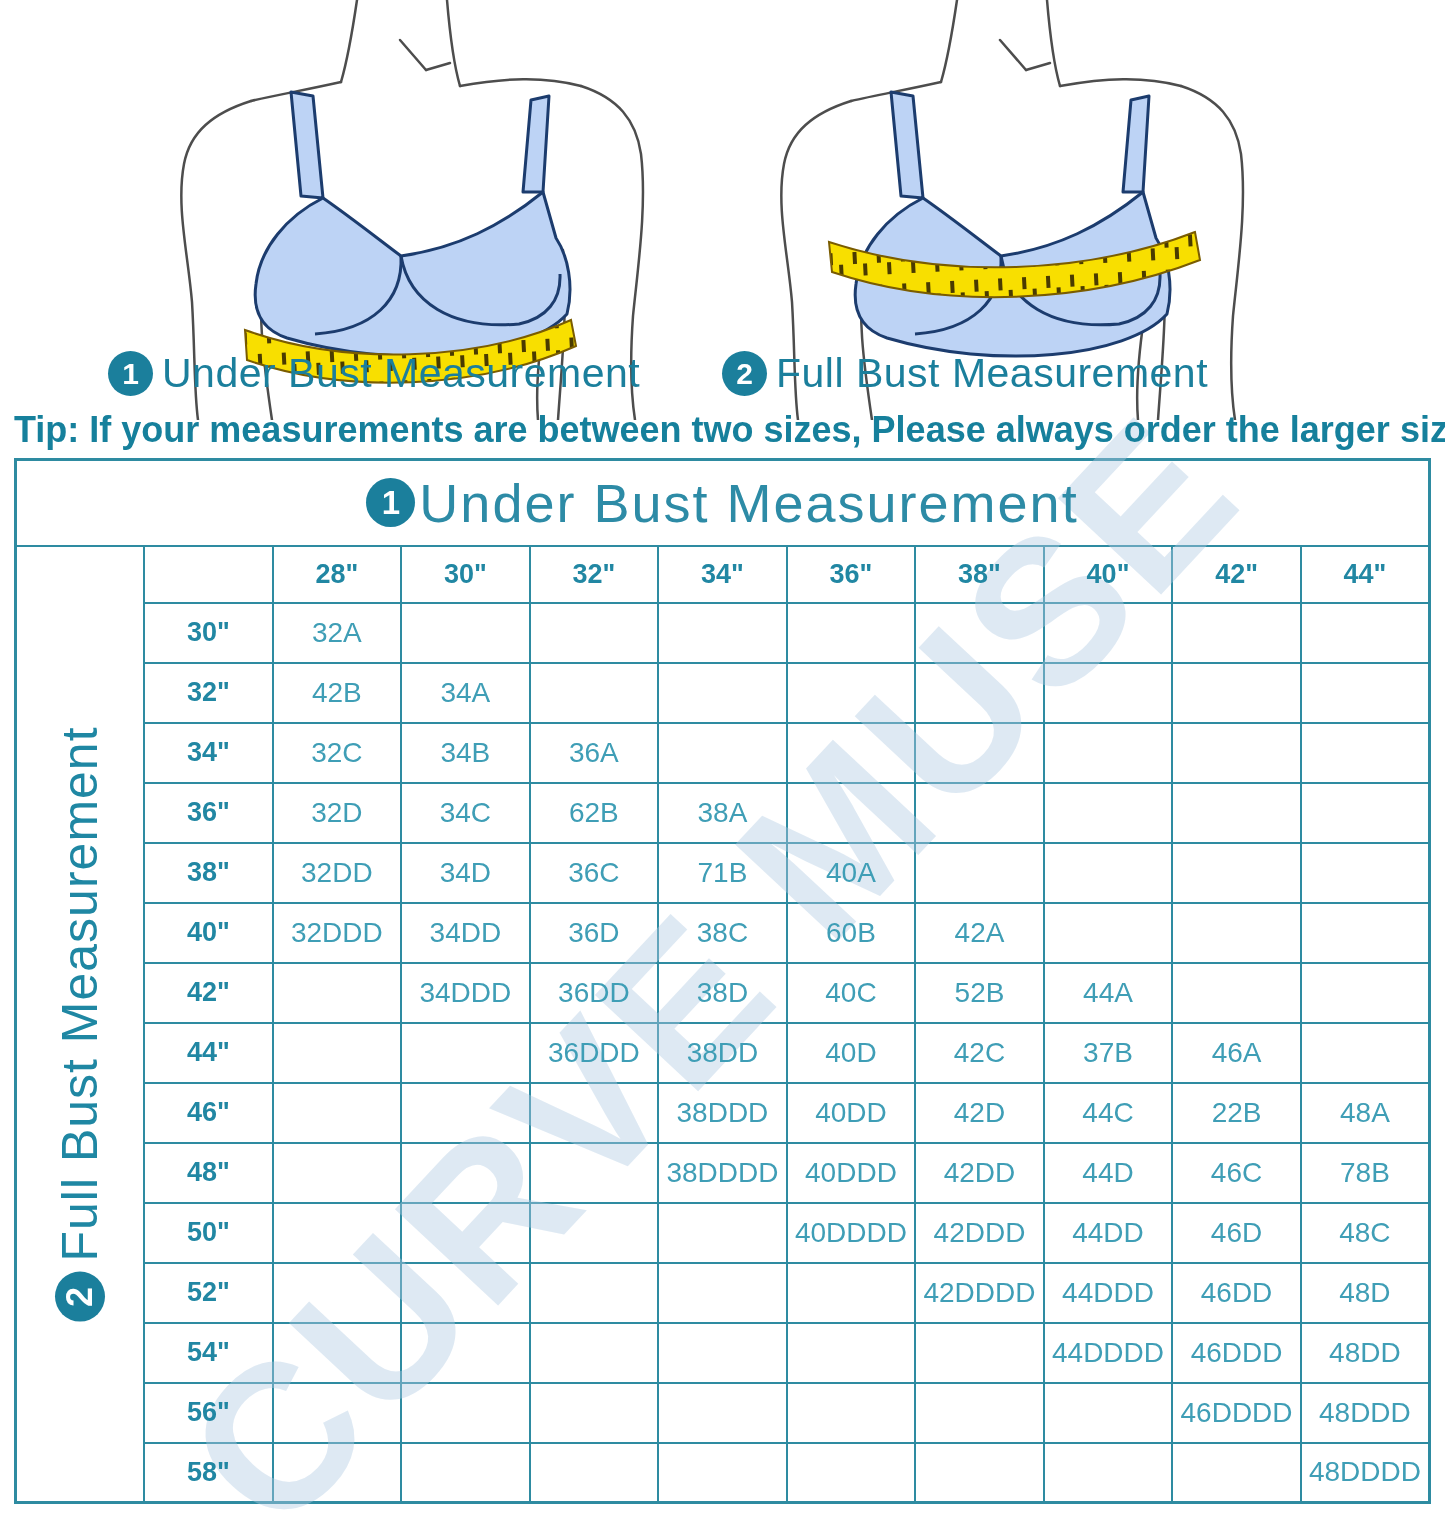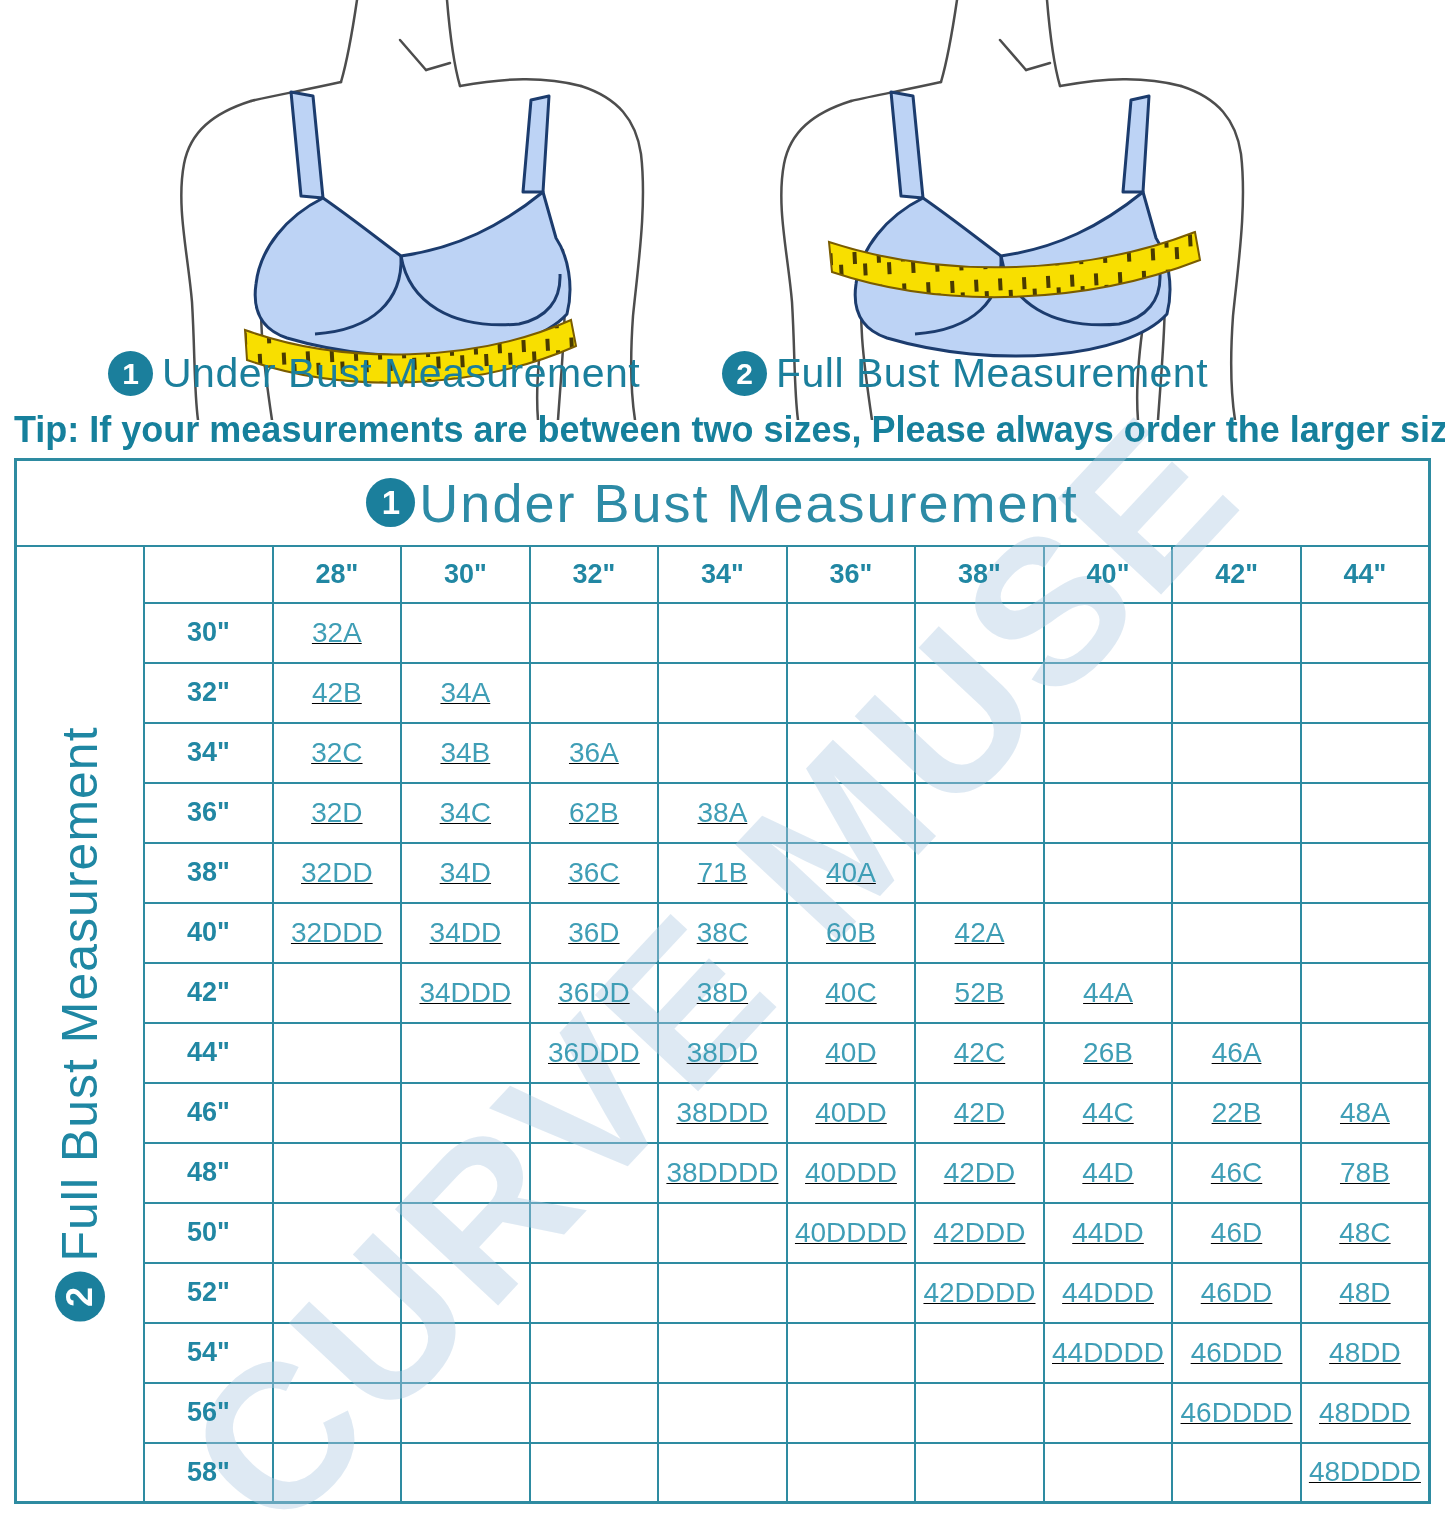--- a/index.html
+++ b/index.html
@@ -57,21 +57,21 @@
     position:relative; z-index:6;
   }
   .title-text { font-size:54px; color:#2d8ba6; letter-spacing:2px; }
 
   th.colhead { height:57px; }
   th.colhead span, th.rowhead span {
     font-size:27px; font-weight:bold; color:#2187a3;
     position:relative; z-index:6;
   }
   th.rowhead { height:60px; }
-  td.size { height:60px;text-decoration:underline; }
+  td.size { height:60px; }
   td.size span {
     font-size:28px; color:#3f9eb6; position:relative; z-index:6;
   }
   td.blank { background:#fcecf3; height:60px; }
   td.corner { background:#ffffff; }
 
   td.vcell { background:#ffffff; width:95px; position:relative; }
   .vlabel {
     position:absolute; left:50%; top:50%;
     transform:translate(-50%,-50%) rotate(-90deg);
@@ -287,21 +287,21 @@
             <td class="blank"></td>
           </tr>
           <tr>
             <th class="rowhead"><span>44"</span></th>
             <td class="blank"></td>
             <td class="blank"></td>
             <td class="size"><span>36DDD</span></td>
             <td class="size"><span>38DD</span></td>
             <td class="size"><span>40D</span></td>
             <td class="size"><span>42C</span></td>
-            <td class="size"><span>26B</span></td>
+            <td class="size"><span>37B</span></td>
             <td class="size"><span>46A</span></td>
             <td class="blank"></td>
           </tr>
           <tr>
             <th class="rowhead"><span>46"</span></th>
             <td class="blank"></td>
             <td class="blank"></td>
             <td class="blank"></td>
             <td class="size"><span>38DDD</span></td>
             <td class="size"><span>40DD</span></td>

